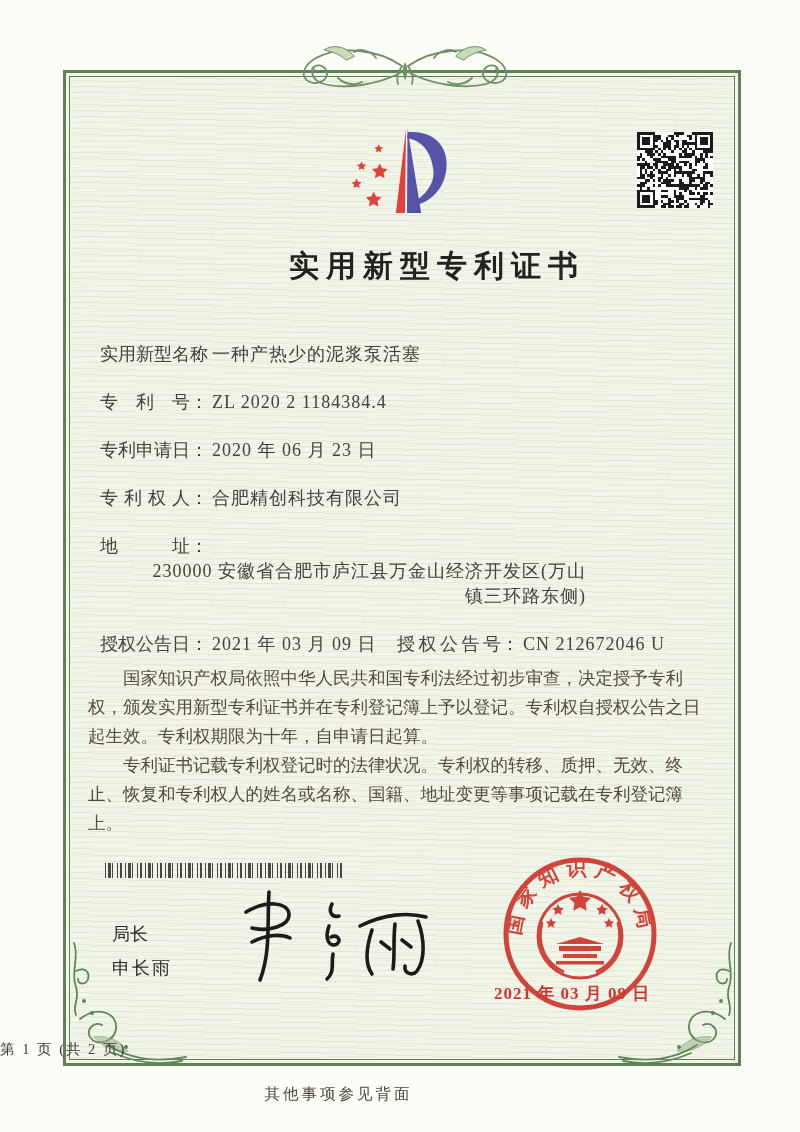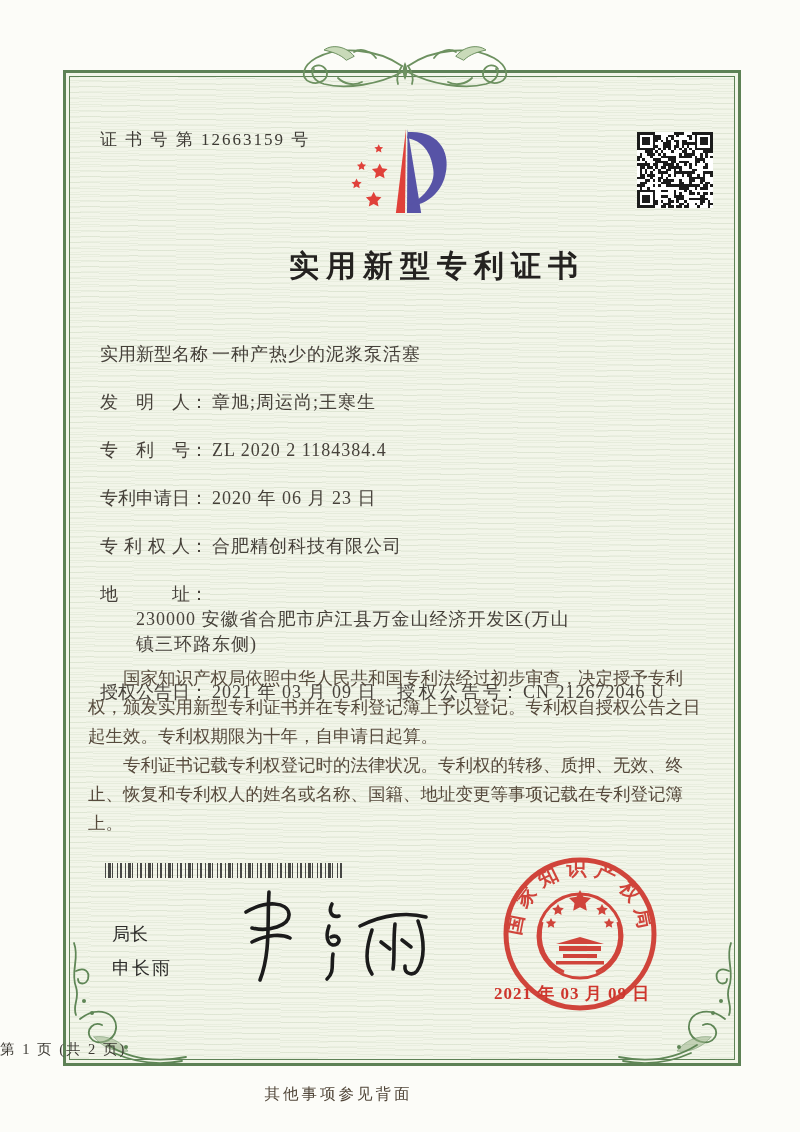--- a/index.html
+++ b/index.html
@@ -36,21 +36,21 @@
   .title{
     position:absolute;left:0;top:246px;width:800px;text-align:center;
     font-size:30px;font-weight:600;letter-spacing:7px;color:#242220;z-index:2;margin-left:37px;
   }
   
   .fields{position:absolute;left:100px;top:342px;width:580px;z-index:2;font-size:18px;color:#46413a;}
   .frow{line-height:25px;margin-bottom:23px;white-space:nowrap;}
   .frow.wrap{white-space:normal;margin-bottom:0;}
   .flabel{display:inline-block;width:90px;text-align:justify;text-align-last:justify;vertical-align:top;}
   .fcolon{display:inline-block;vertical-align:top;margin-right:4px;}
-  .fvalue{display:inline-block;vertical-align:top;letter-spacing:1px;}
+  .fvalue{display:inline-block;vertical-align:top;letter-spacing:1px;text-align:right;}
   .fvalue.addr{max-width:450px;white-space:normal;margin-left:36px;}
   .grant-row{line-height:25px;margin-top:23px;white-space:nowrap;}
   .flabel2{display:inline-block;width:104px;text-align:justify;text-align-last:justify;vertical-align:top;margin-left:16px;}
   
   .body-text{position:absolute;left:88px;top:664px;width:620px;z-index:2;
     font-size:17.5px;line-height:29px;color:#564a3c;}
   .body-text p{margin:0;text-indent:2em;}
   
   .barcode{position:absolute;left:105px;top:863px;width:240px;height:15px;opacity:.82;z-index:2;
     background:repeating-linear-gradient(90deg,
@@ -115,21 +115,20 @@
       <path d="M16,78 C34,64 54,72 52,88 C50,101 32,106 26,96 C22,88 30,80 38,84"></path>
       <path d="M30,96 C38,106 52,112 64,110 C56,100 44,94 30,96 Z" fill="#9cb58c" opacity="0.55" stroke-width="1"></path>
       <path d="M44,104 C66,118 92,122 122,116"></path>
       <path d="M50,112 C72,122 96,124 118,120"></path>
       <circle cx="20" cy="60" r="2" fill="#5f8656" stroke="none"></circle>
       <circle cx="28" cy="72" r="2" fill="#5f8656" stroke="none"></circle>
       <circle cx="62" cy="106" r="2" fill="#5f8656" stroke="none"></circle>
     </g>
   </svg>
 
-  <div class="cert-no">证 书 号 第 12663159 号</div>
 
   <svg class="logo" viewBox="0 0 110 95">
     <g fill="#e0413a">
       <path d="M28,19 l1.3,2.7 3,.4 -2.2,2.1 .6,3 -2.7,-1.5 -2.7,1.5 .6,-3 -2.2,-2.1 3,-.4 Z"></path>
       <path d="M11,36 l1.4,2.8 3.1,.5 -2.3,2.2 .6,3.1 -2.8,-1.6 -2.8,1.6 .6,-3.1 -2.3,-2.2 3.1,-.5 Z"></path>
       <path d="M29,38 l2.4,4.8 5.3,.8 -3.9,3.8 1,5.3 -4.8,-2.6 -4.8,2.6 1,-5.3 -3.9,-3.8 5.3,-.8 Z"></path>
       <path d="M3,53 l1.6,3.2 3.5,.5 -2.6,2.5 .7,3.5 -3.2,-1.8 -3.1,1.8 .7,-3.5 -2.6,-2.5 3.5,-.5 Z" transform="translate(3,0)"></path>
       <path d="M23,66 l2.4,4.8 5.3,.8 -3.9,3.8 1,5.3 -4.8,-2.6 -4.8,2.6 1,-5.3 -3.9,-3.8 5.3,-.8 Z"></path>
       <path d="M55,4 L45,87 L54,87 Z"></path>
     </g>
@@ -981,23 +980,20 @@
       <i></i>
       <i class="m"></i>
       <i></i>
     </div>
 
   <div class="title">实用新型专利证书</div>
 
   <div class="fields">
     <div class="frow">
       <span class="flabel">实用新型名称</span><span class="fcolon">：</span><span class="fvalue">一种产热少的泥浆泵活塞</span>
-    </div>
-    <div class="frow">
-      <span class="flabel">发明人</span><span class="fcolon">：</span><span class="fvalue">章旭;周运尚;王寒生</span>
     </div>
     <div class="frow">
       <span class="flabel">专利号</span><span class="fcolon">：</span><span class="fvalue">ZL 2020 2 1184384.4</span>
     </div>
     <div class="frow">
       <span class="flabel">专利申请日</span><span class="fcolon">：</span><span class="fvalue">2020 年 06 月 23 日</span>
     </div>
     <div class="frow">
       <span class="flabel">专利权人</span><span class="fcolon">：</span><span class="fvalue">合肥精创科技有限公司</span>
     </div>

